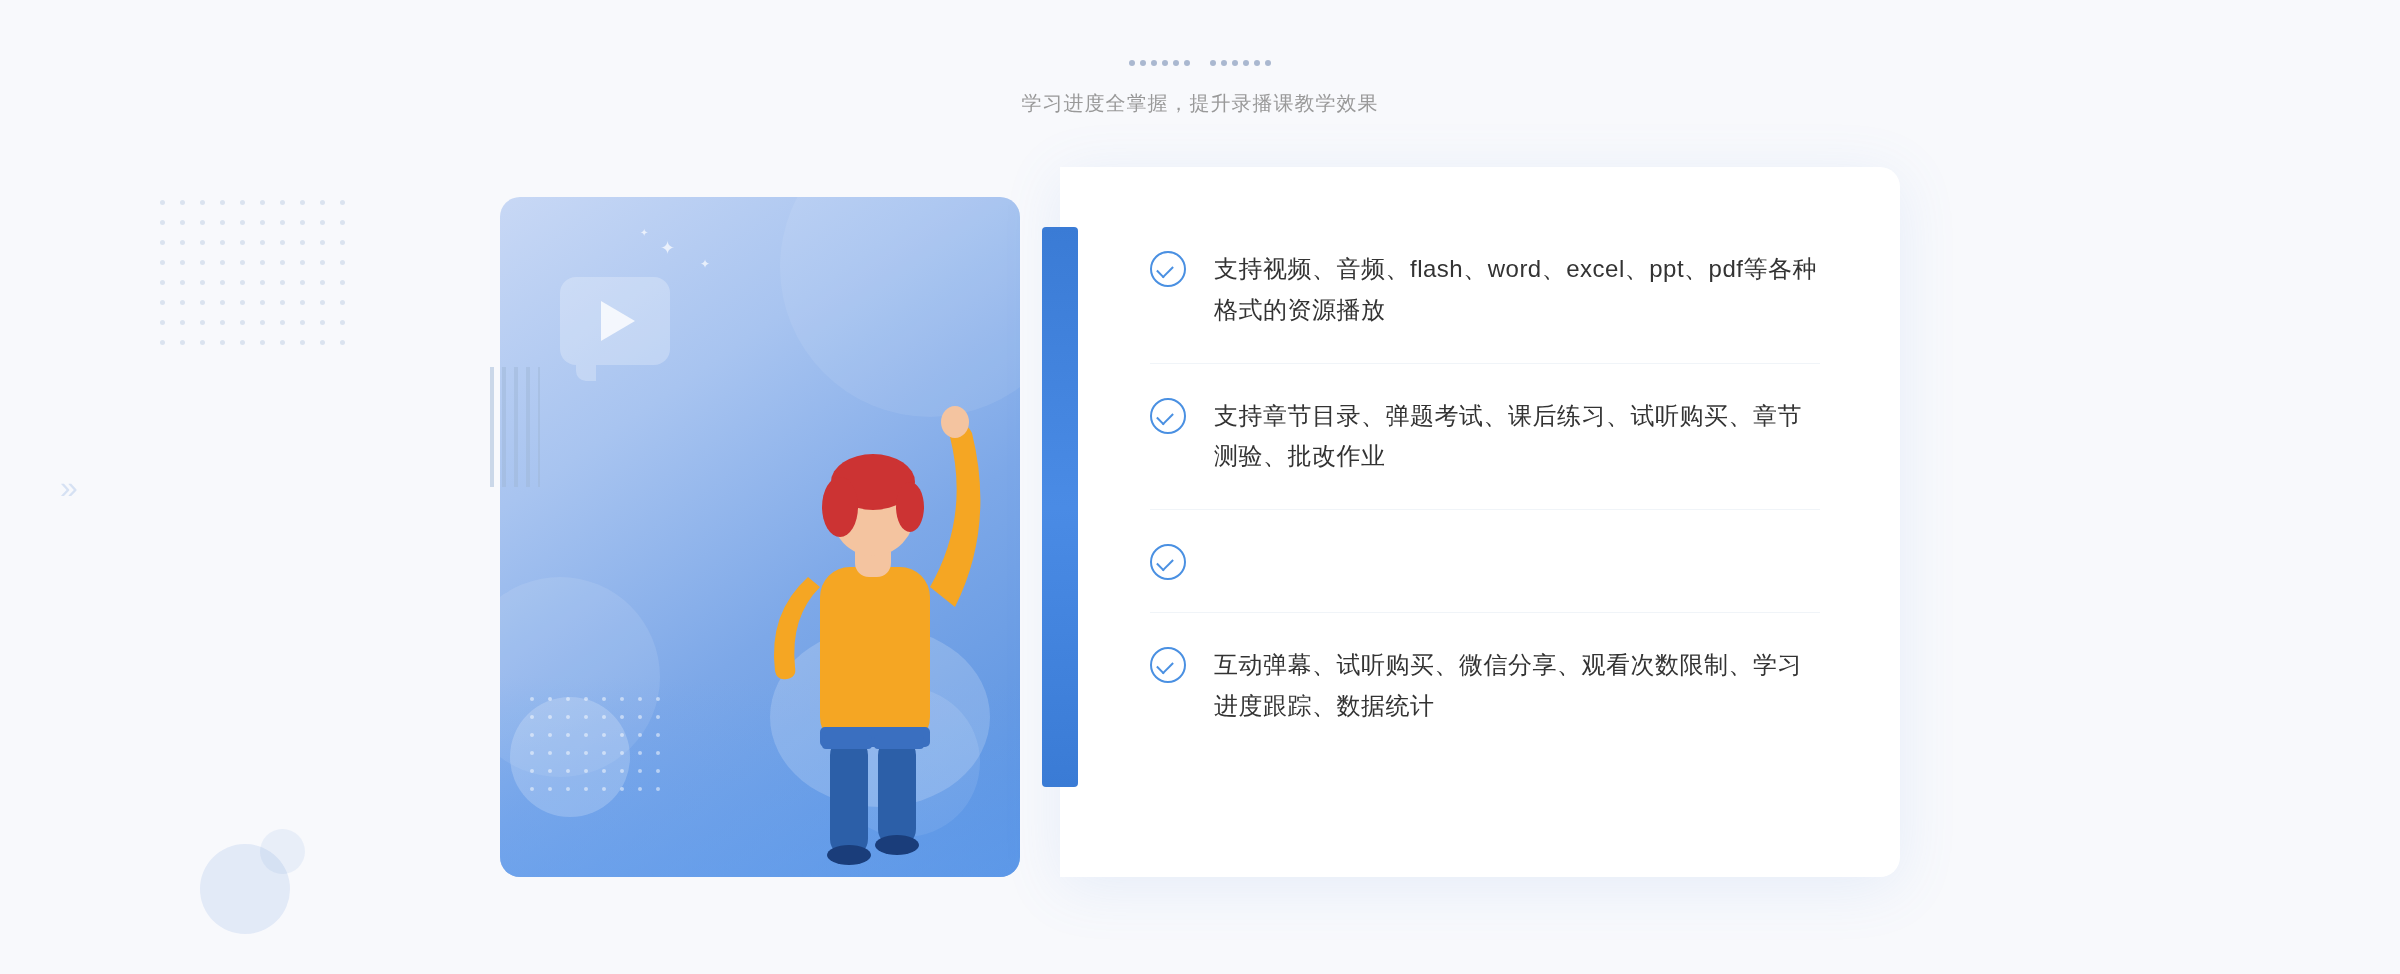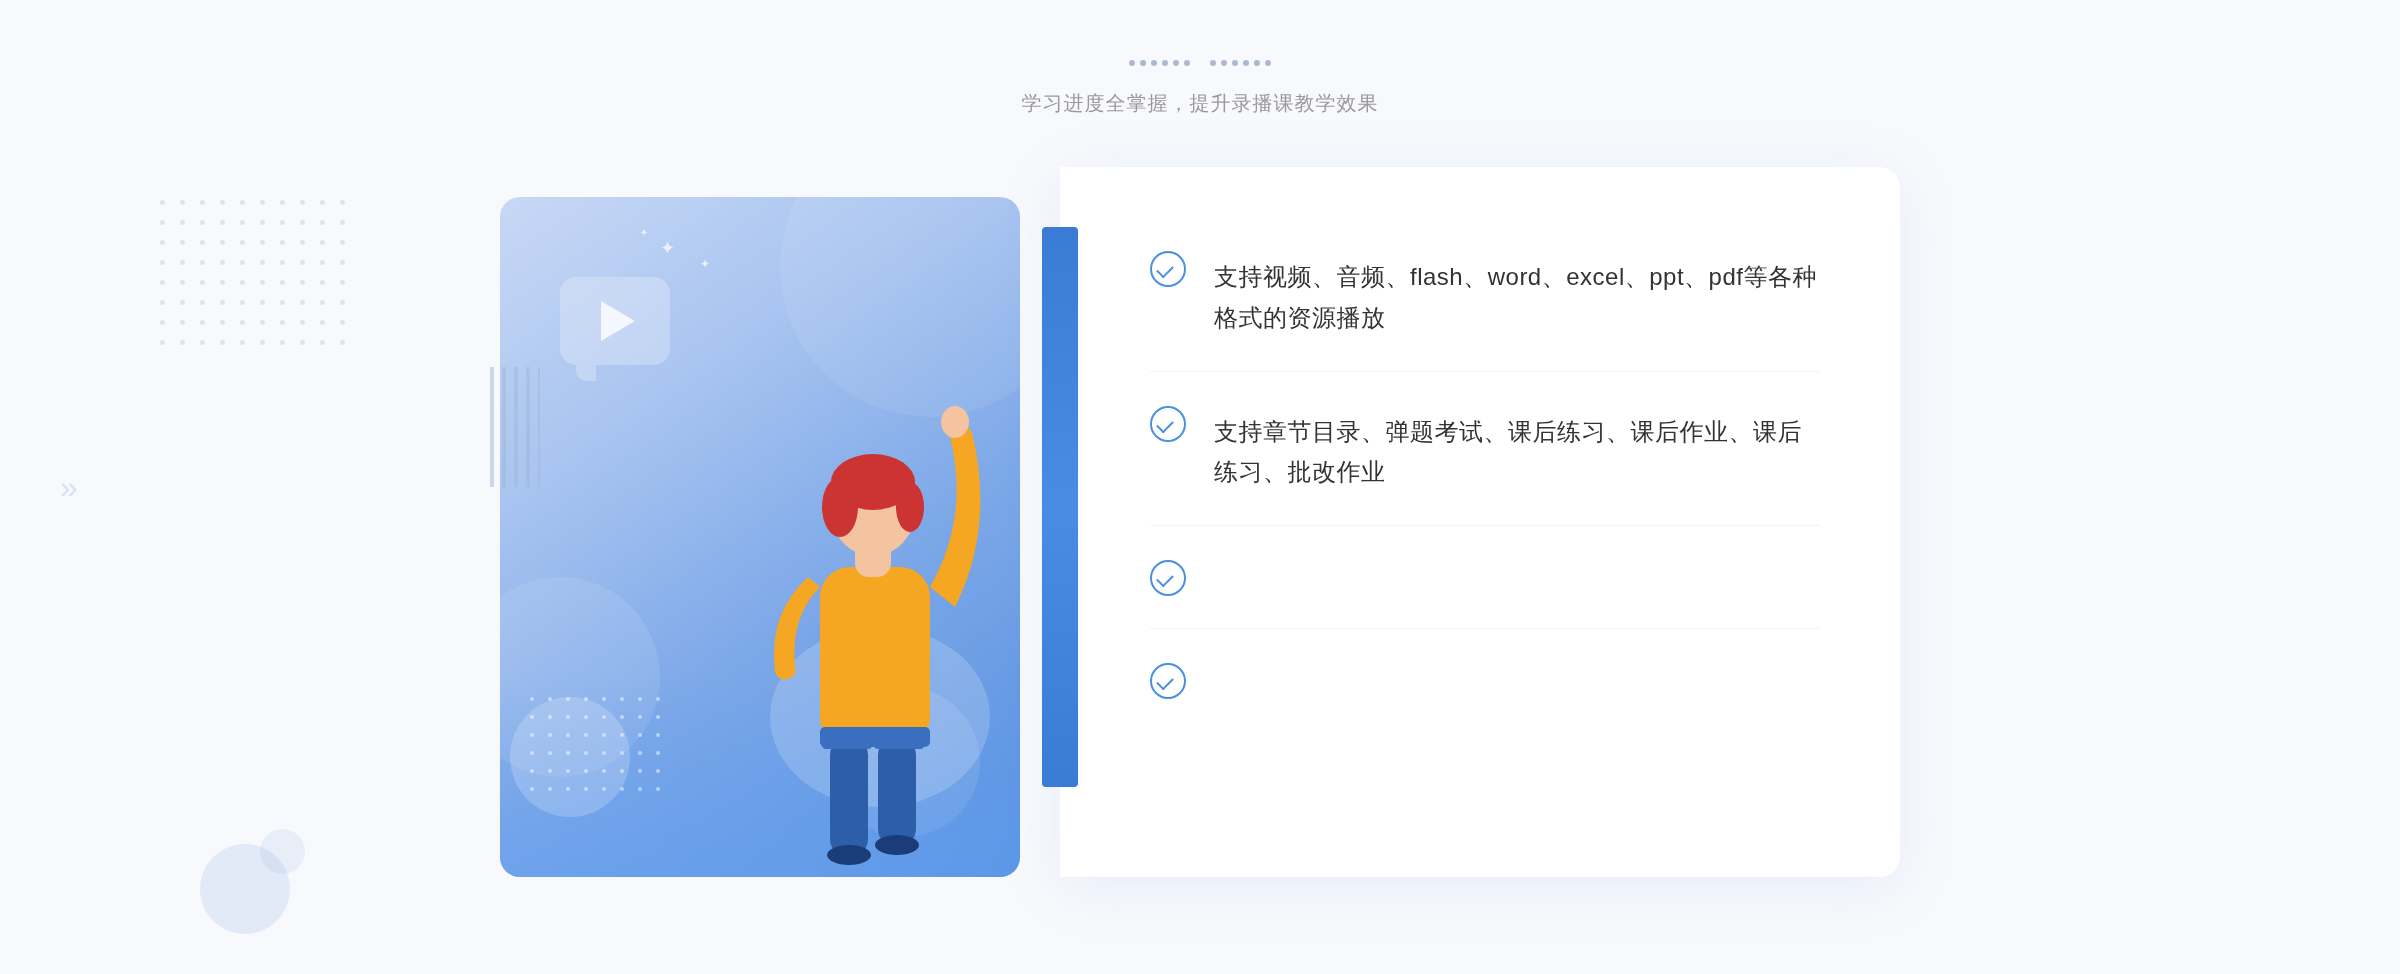--- a/index.html
+++ b/index.html
@@ -251,21 +251,20 @@
       border-right: 2.5px solid #4a90e2;
       border-bottom: 2.5px solid #4a90e2;
       transform: rotate(45deg);
     }
 
     .feature-text {
       font-size: 24px;
       color: #333;
       line-height: 1.7;
       letter-spacing: 0.5px;
-      margin-top: 8px;
     }
   </style>
 </head>
 <body>
 
 <div class="page-container">
 
   <div class="left-chevrons">
     <span class="chevron">»</span>
   </div>
@@ -504,33 +503,34 @@
         <div class="check-icon">
           <div class="check-circle"></div>
         </div>
         <span class="feature-text">支持视频、音频、flash、word、excel、ppt、pdf等各种格式的资源播放</span>
       </div>
 
       <div class="feature-item">
         <div class="check-icon">
           <div class="check-circle"></div>
         </div>
-        <span class="feature-text">支持章节目录、弹题考试、课后练习、课后作业、课后练习、批改作业</span>
+        <span class="feature-text">支持章节目录、弹题考试、课后练习、试听购买、章节测验、批改作业</span>
       </div>
 
       <div class="feature-item">
         <div class="check-icon">
           <div class="check-circle"></div>
         </div>
       </div>
 
       <div class="feature-item">
         <div class="check-icon">
           <div class="check-circle"></div>
         </div>
+        <span class="feature-text">互动弹幕、试听购买、微信分享、观看次数限制、学习进度跟踪、数据统计</span>
       </div>
 
     </div>
 
   </div>
 
   <div style="position:absolute;left:200px;bottom:40px;width:90px;height:90px;border-radius:50%;background:rgba(100,150,220,0.15);"></div>
   <div style="position:absolute;left:260px;bottom:100px;width:45px;height:45px;border-radius:50%;background:rgba(100,150,220,0.1);"></div>
 
 </div>

